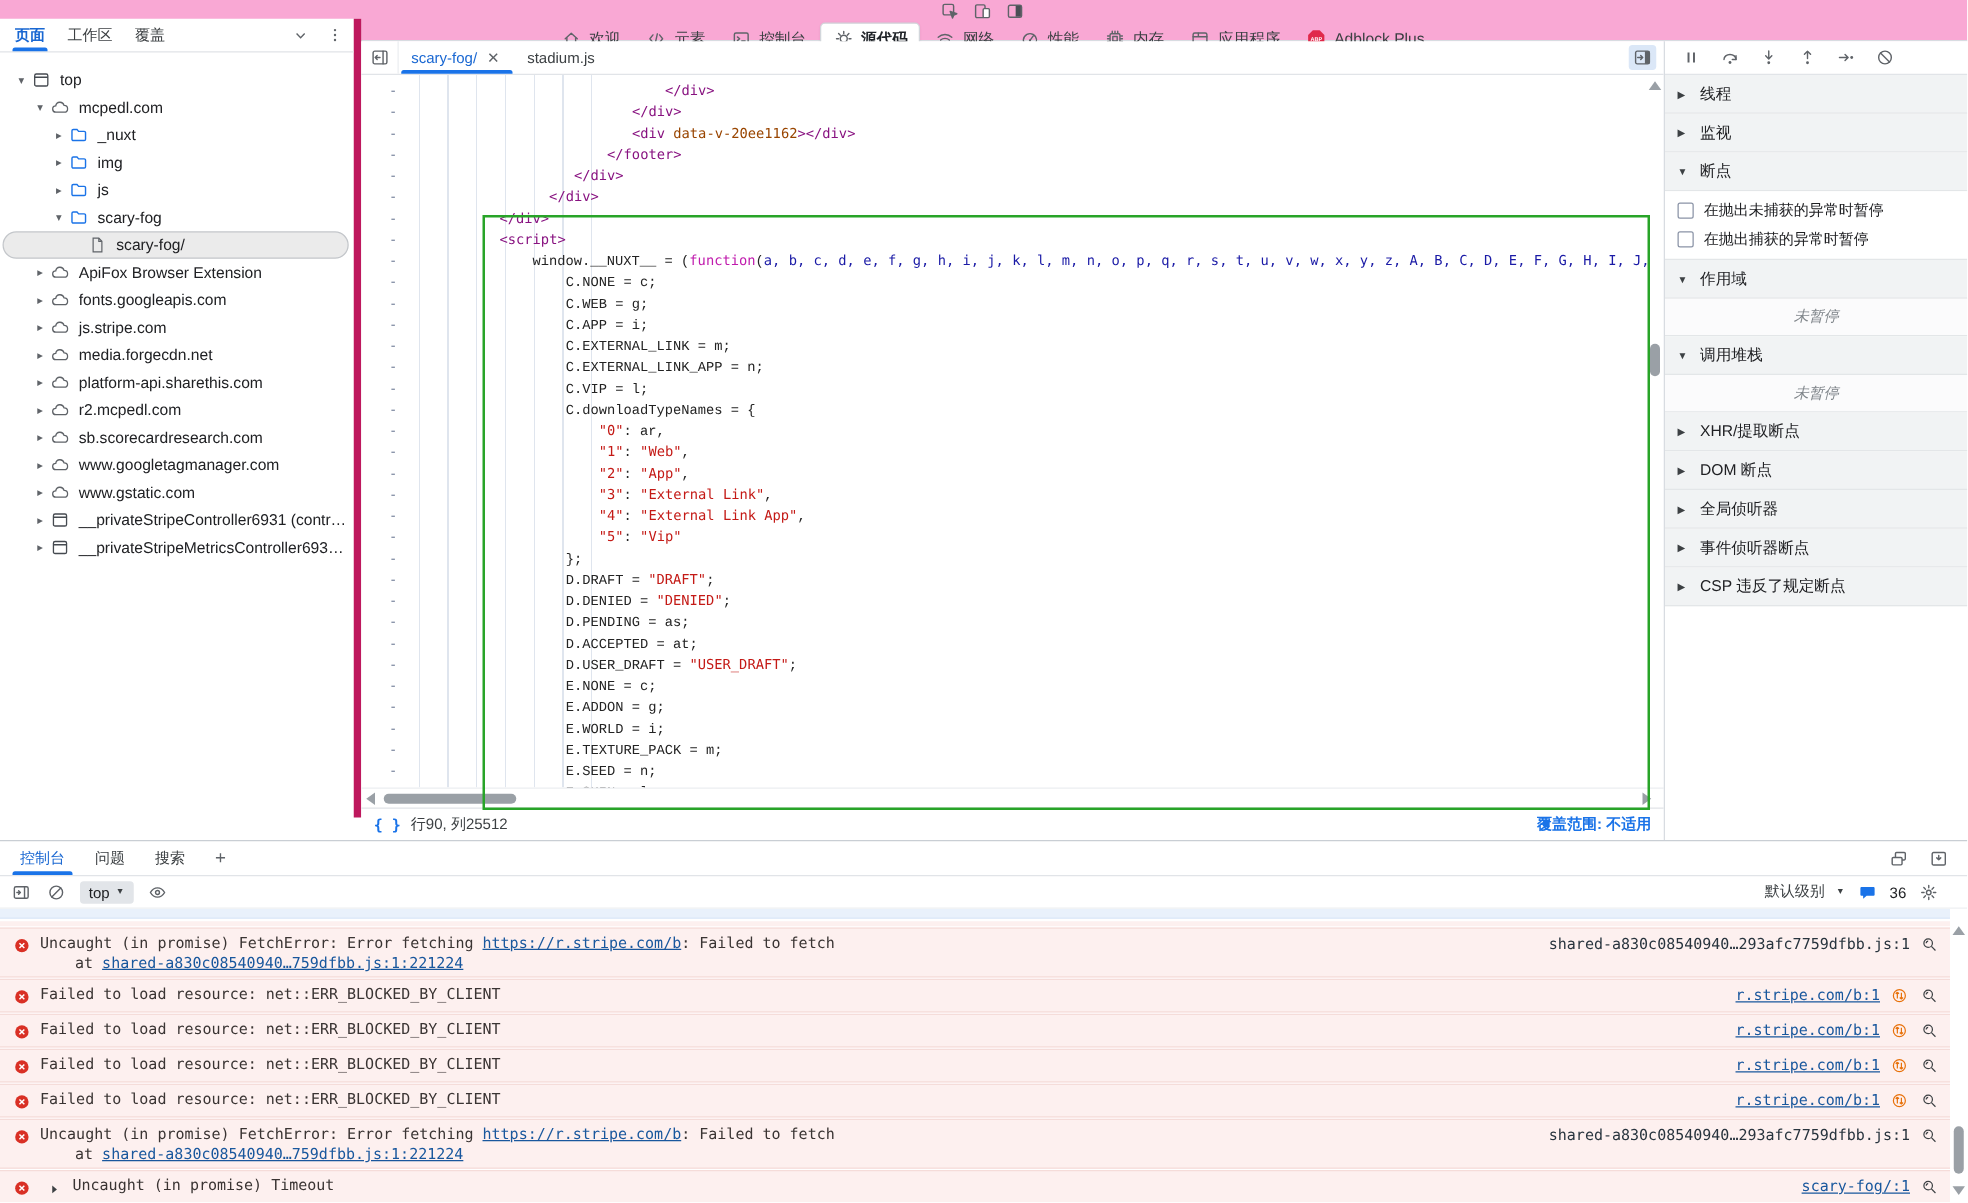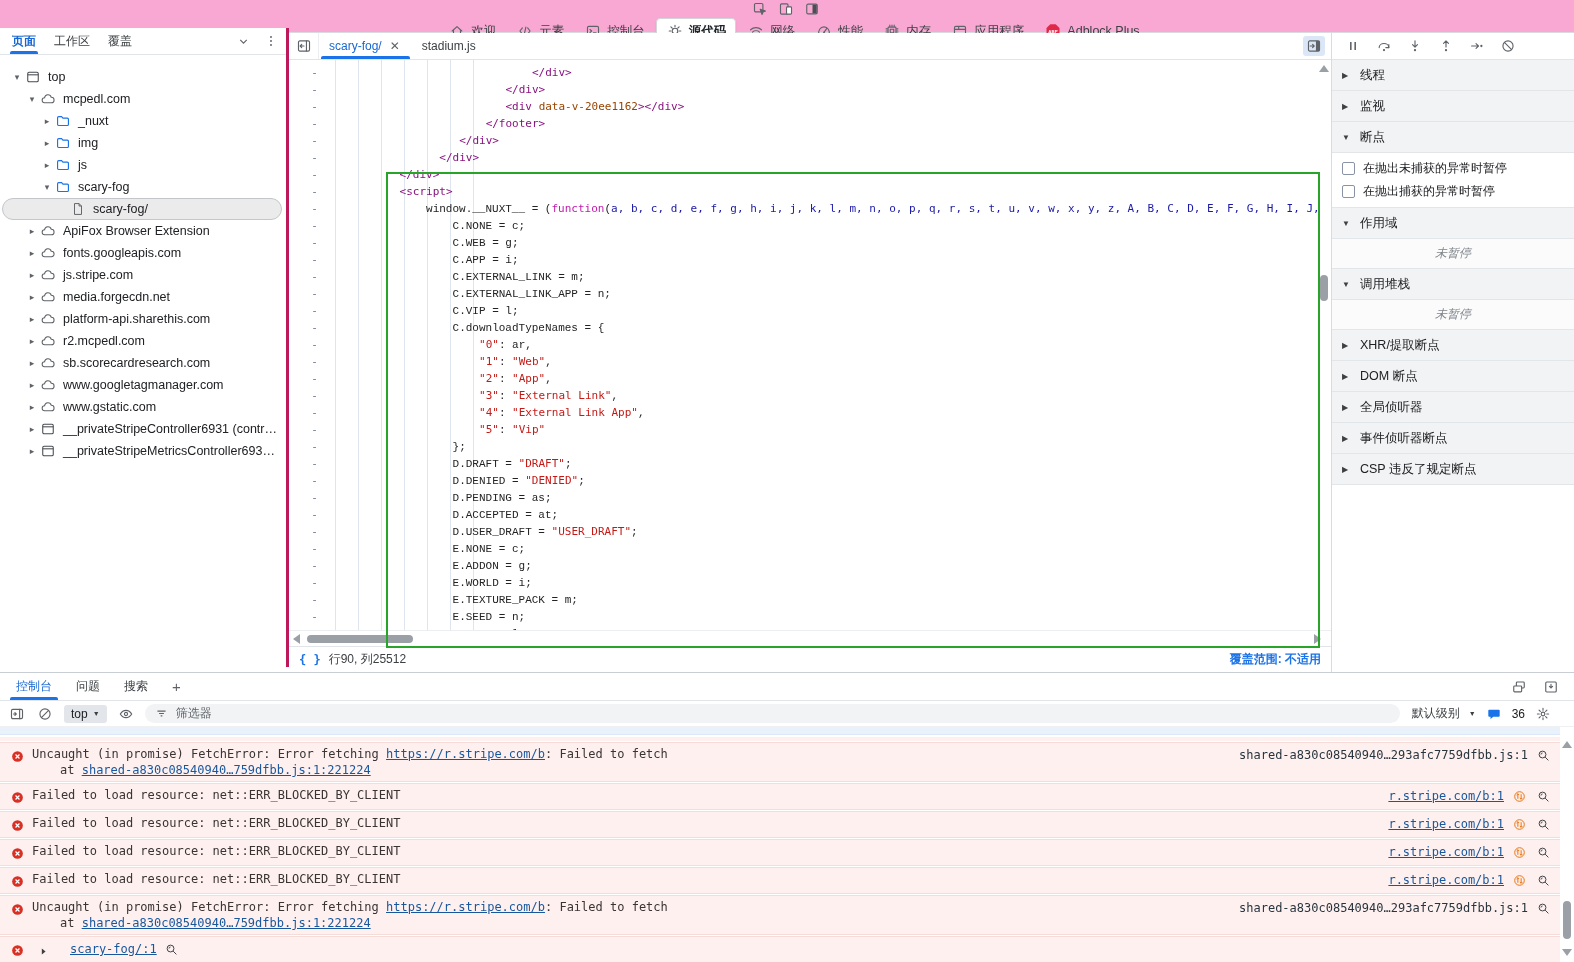--- a/index.html
+++ b/index.html
@@ -12,21 +12,21 @@
   .tb-left { display:flex; align-items:center; gap:8px; padding:0 8px 0 6px; }
   .icon { display:inline-flex; align-items:center; justify-content:center; width:18px; height:18px; position:relative; }
   .tb-tabs { display:flex; align-items:center; gap:2px; margin-left:14px; }
   .tb-tab { display:flex; align-items:center; gap:5px; height:26px; padding:0 9px; border-radius:4px; color:#3c4043; font-size:12.5px; white-space:nowrap; cursor:default; }
   .tb-tab.active { background:#fff; border:1px solid #d2d6db; box-shadow:0 1px 2px rgba(0,0,0,.08); font-weight:bold; color:#1f2328; }
   .badge-dot { position:absolute; right:-2px; bottom:-2px; width:7px; height:7px; border-radius:50%; background:#d93025; border:1px solid #f7f8fa; }
   .warn-tri { position:absolute; right:-3px; bottom:-2px; width:0; height:0; border-left:4px solid transparent; border-right:4px solid transparent; border-bottom:7px solid #e8710a; }
   .tb-right { margin-left:auto; display:flex; align-items:center; gap:14px; padding-right:12px; border-left:1px solid #e0e3e7; height:100%; padding-left:14px; }
 
   
-  .left-panel  { position:absolute; left:0; top:28px; width:289px; height:639px; background:#fff; border-right:3px solid #be185d; }
+  .left-panel  { position:absolute; left:0; top:15px; width:289px; height:639px; background:#fff; border-right:6px solid #be185d; }
   .editor      { position:absolute; left:289px; top:33px; width:1042px; height:639px; background:#fff; }
   .right-panel { position:absolute; left:1331px; top:33px; width:243px; height:639px; background:#fff; border-left:1px solid #d8dce1; }
 
   
   .lp-tabs { height:27px; border-bottom:1px solid #e1e4e8; display:flex; align-items:center; padding:0 6px 0 12px; gap:18px; }
   .lp-tab { height:100%; display:flex; align-items:center; color:#3c4043; position:relative; cursor:default; }
   .lp-tab.active { color:#1967d2; font-weight:bold; }
   .lp-tab.active::after { content:""; position:absolute; left:-2px; right:-2px; bottom:0; height:3px; background:#1a73e8; border-radius:2px 2px 0 0; }
   .lp-tabs-right { margin-left:auto; display:flex; align-items:center; gap:10px; }
 
@@ -749,30 +749,20 @@
         <span class="tri-s">▼</span>
       </span>
       <span class="icon">
           <svg viewBox="0 0 16 16" width="14" height="14">
             <g fill="none" stroke="#5f6368" stroke-width="1.3" stroke-linecap="round" stroke-linejoin="round">
               <path d="M1.5 8s2.5-4.2 6.5-4.2S14.5 8 14.5 8s-2.5 4.2-6.5 4.2S1.5 8 1.5 8z"></path>
               <circle cx="8" cy="8" r="1.8"></circle>
             </g>
           </svg>
         </span>
-      <span class="filter-pill">
-        <span class="icon" style="width:14px;height:14px;">
-            <svg viewBox="0 0 16 16" width="13" height="13">
-              <g stroke="#5f6368" stroke-width="1.4">
-                <path d="M3 5h10M5 8h6M7 11h2"></path>
-              </g>
-            </svg>
-          </span>
-        <span>筛选器</span>
-      </span>
       <span class="cs-toolbar-right">
         <span>默认级别</span>
         <span class="tri-s">▼</span>
         <span class="icon">
             <svg viewBox="0 0 16 16" width="14" height="14">
               <path d="M2.5 3h11a1 1 0 011 1v6a1 1 0 01-1 1H7.2L4 13.6V11H2.5a1 1 0 01-1-1V4a1 1 0 011-1z" fill="#1a73e8"></path>
             </svg>
           </span>
         <span class="count">36</span>
         <span class="icon">
@@ -966,20 +956,23 @@
             <svg viewBox="0 0 16 16" width="13" height="13">
               <circle cx="8" cy="8" r="6.6" fill="#d93025"></circle>
               <path d="M5.6 5.6l4.8 4.8M10.4 5.6l-4.8 4.8" stroke="#fff" stroke-width="1.5"></path>
             </svg>
           </span>
           <span class="icon exp">
             <svg viewBox="0 0 16 16" width="11" height="11">
               <path d="M5.5 3.5L11 8l-5.5 4.5z" fill="#3c4043"></path>
             </svg>
           </span>
+          <div class="msg-text">
+            <div><span>Uncaught (in promise) Timeout</span></div>
+          </div>
           <div class="msg-src">
             <span class="clink">scary-fog/:1</span>
             <span class="icon">
               <svg viewBox="0 0 16 16" width="13" height="13">
                 <g fill="none" stroke="#3c4043" stroke-width="1.2">
                   <circle cx="6.8" cy="6.8" r="4.2"></circle>
                   <path d="M10 10l4 4"></path>
                   <path d="M6.8 4.9a1.9 1.9 0 00-1.9 1.9"></path>
                 </g>
               </svg>

